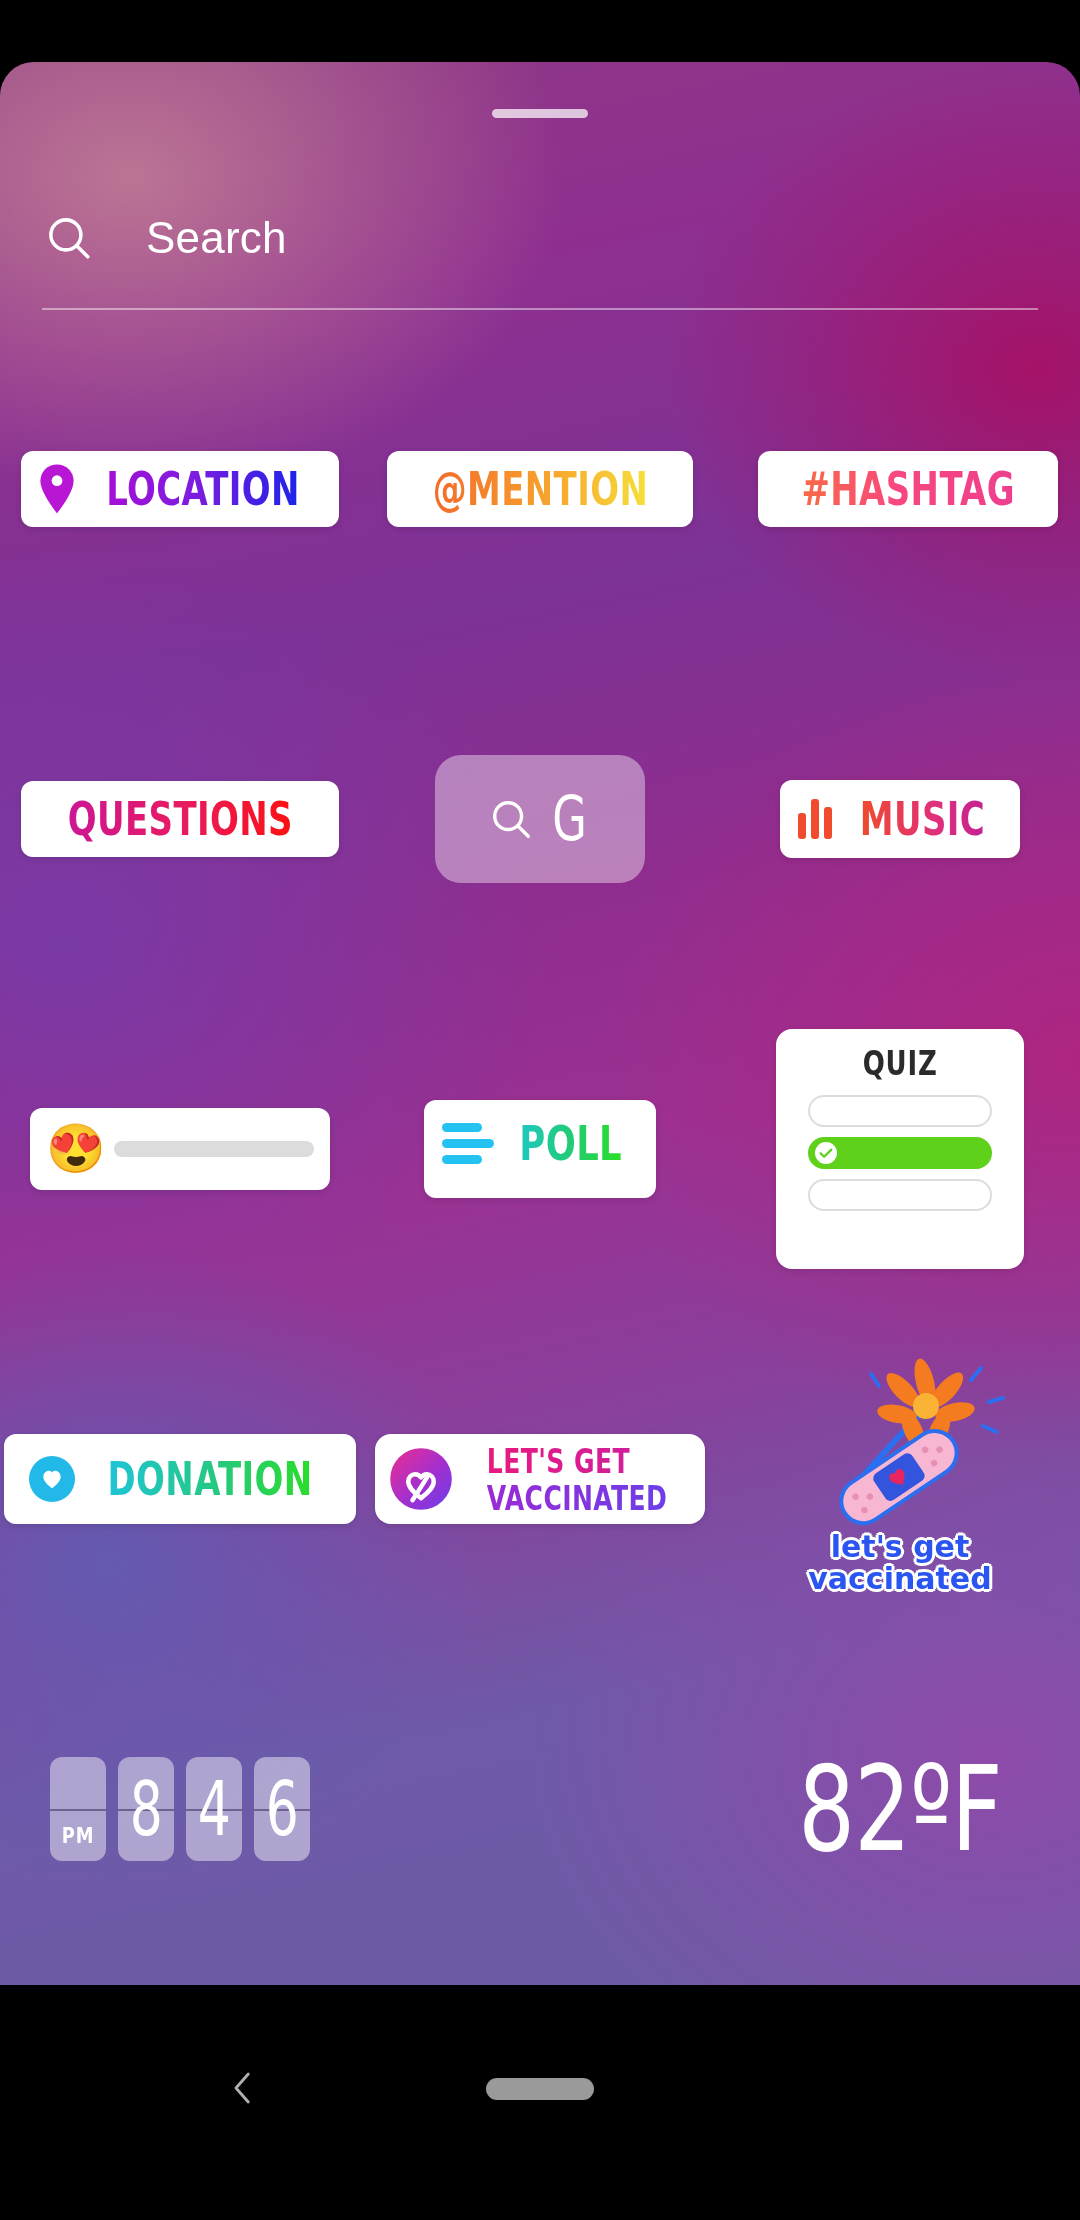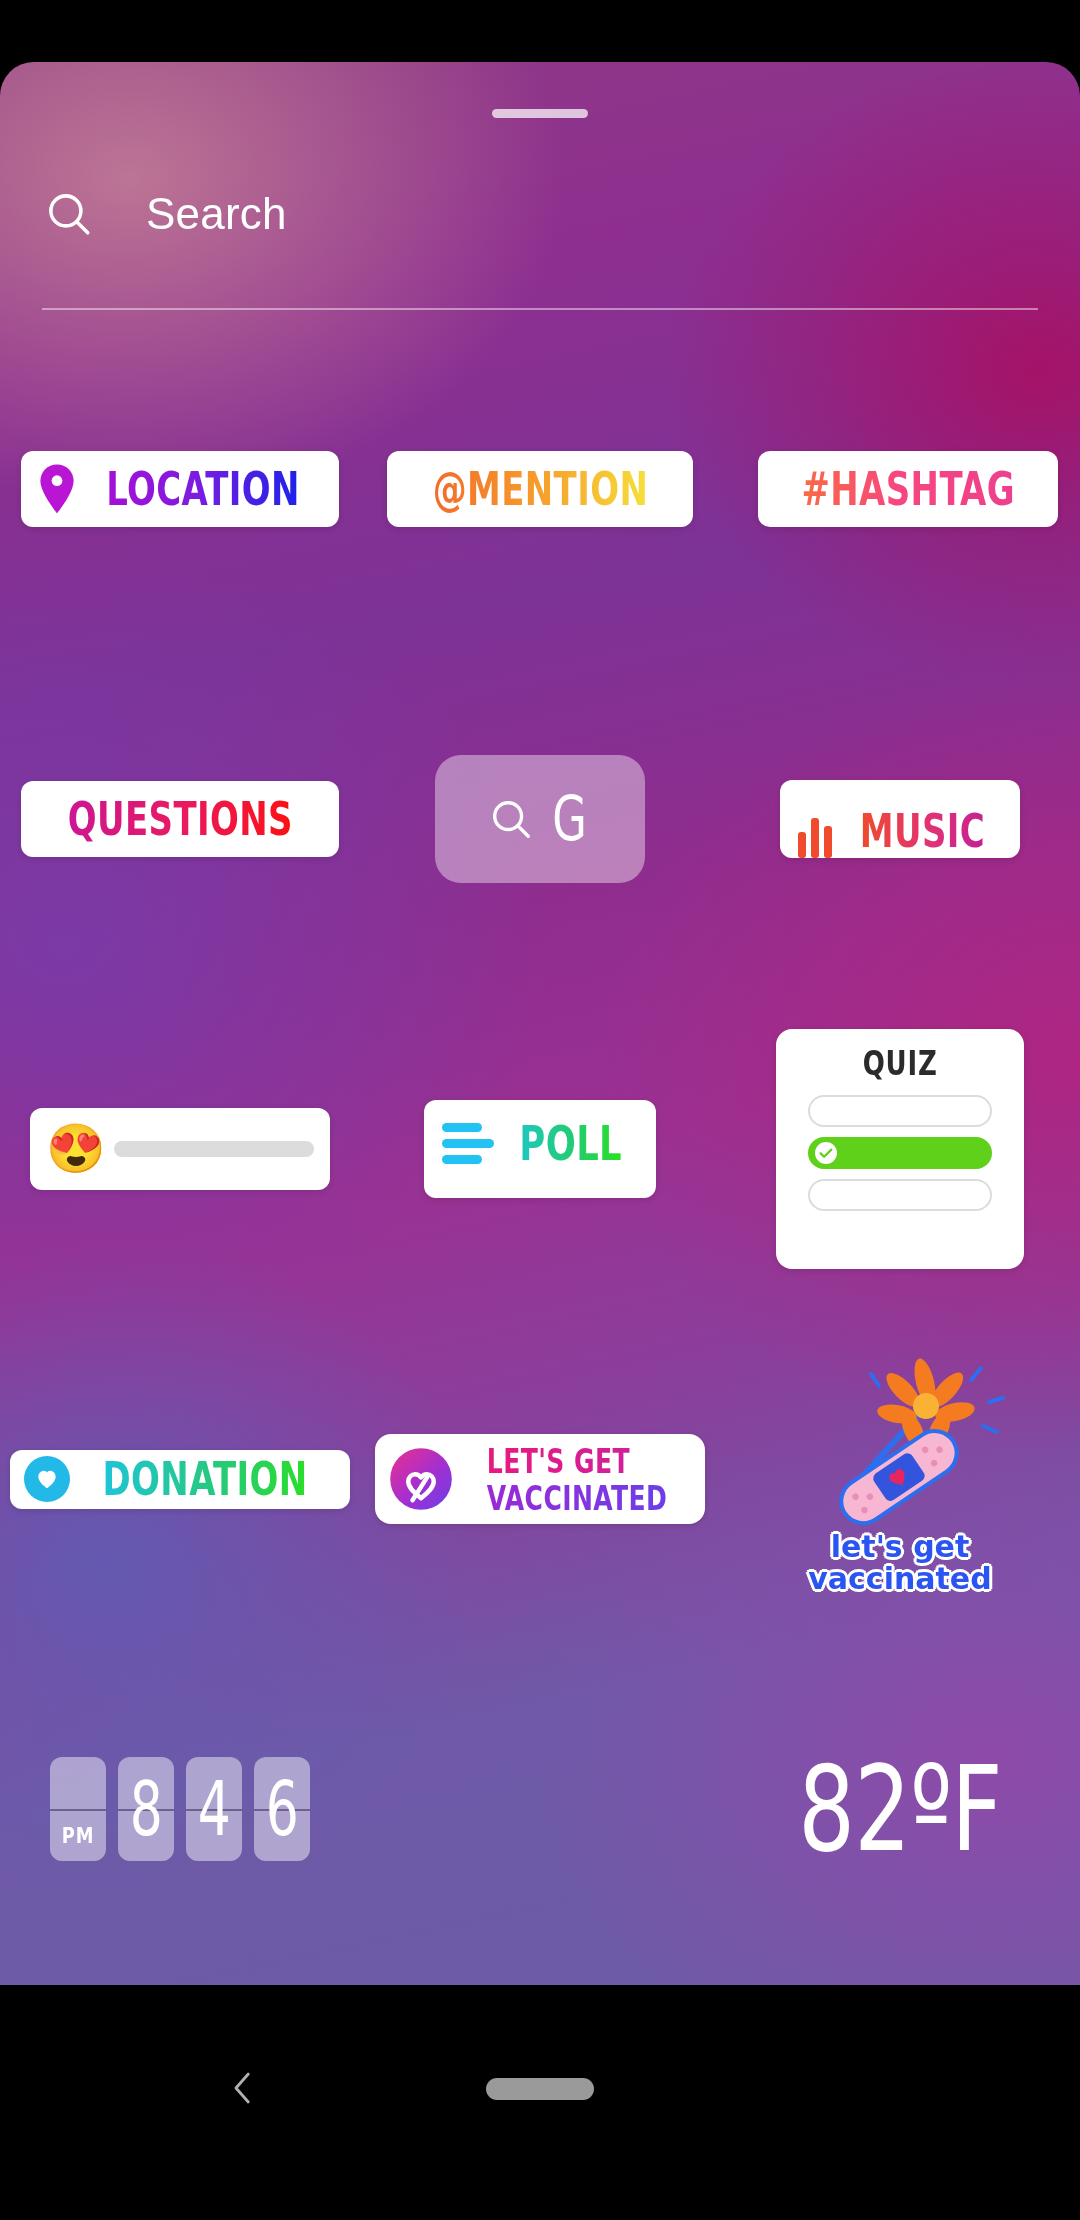--- a/index.html
+++ b/index.html
@@ -20,22 +20,22 @@
         radial-gradient(ellipse 760px 620px at 6%  46%, rgba(120,60,170,.85) 0%,  rgba(120,60,170,0) 64%),
         radial-gradient(ellipse 780px 640px at 100% 52%,rgba(176,36,128,.9) 0%,   rgba(176,36,128,0) 62%),
         radial-gradient(ellipse 620px 520px at 10% 78%, rgba(96,92,178,.9) 0%,    rgba(96,92,178,0) 62%),
         radial-gradient(ellipse 720px 560px at 92% 88%, rgba(150,70,170,.8) 0%,   rgba(150,70,170,0) 64%),
         linear-gradient(168deg,#8e3a84 0%,#8e2f90 14%,#7d3296 30%,#8f2d8e 44%,#9a3193 56%,#8a3f9c 68%,#6e5aa8 82%,#6d5ba6 100%);
   }
   .handle{position:absolute;left:50%;transform:translateX(-50%);top:47px;
           width:96px;height:9px;border-radius:6px;background:rgba(255,255,255,.72);}
 
   
-  .search-row{position:absolute;left:42px;top:127px;width:996px;height:74px;
-              display:flex;}
+  .search-row{position:absolute;left:42px;top:139px;width:996px;height:74px;
+              display:flex;align-items:center;}
   .search-icon{width:50px;height:50px;flex:0 0 auto;margin-left:2px;}
   .search-text{margin-left:52px;color:#ffffff;font-size:44px;letter-spacing:.2px;}
   .search-underline{position:absolute;left:42px;top:246px;width:996px;height:2px;
                     background:rgba(255,255,255,.45);}
 
   
   .grid{position:absolute;left:0;top:262px;width:1080px;}
   .row{position:relative;height:330px;}
   .cell{position:absolute;top:0;width:360px;height:330px;
         display:flex;align-items:center;justify-content:center;}
@@ -68,21 +68,21 @@
 
   
   .s-gif{width:210px;height:128px;border-radius:26px;background:rgba(255,255,255,.40);
          display:flex;align-items:center;justify-content:center;gap:14px;}
   .gif-mag{width:46px;height:46px;}
   .gif-g{color:#fff;font-size:62px;font-weight:400;line-height:1;
          font-family:"DejaVu Sans Condensed","Liberation Sans Narrow","Liberation Sans",sans-serif;
          transform:scaleX(.8);}
 
   
-  .s-music{height:78px;padding:0 22px 0 18px;align-items:flex-end;}
+  .s-music{height:78px;padding:0 22px 0 18px;}
   .eq{display:flex;align-items:flex-end;gap:5px;height:40px;margin-right:14px;}
   .eq i{display:block;width:8px;border-radius:3px;background:#ef4b2c;}
   .t-music{font-size:46px;background-image:linear-gradient(90deg,#ef4b2c 0%,#e0307a 60%,#c32193 100%);}
 
   
   .s-slider{width:268px;height:82px;padding:0 16px;justify-content:flex-start;}
   .emoji{font-size:48px;line-height:1;margin-right:2px;}
   .slider-track{flex:1;height:16px;border-radius:9px;background:#dcdcdc;margin-left:6px;}
 
   
@@ -98,21 +98,21 @@
   .quiz-title{font-size:34px;font-weight:700;color:#2b2b2b;letter-spacing:1px;
               font-family:"DejaVu Sans Condensed","Liberation Sans Narrow","Liberation Sans",sans-serif;
               transform:scaleX(.85);margin-bottom:12px;}
   .quiz-opt{width:184px;height:32px;border-radius:17px;border:2px solid #dcdcdc;
             background:#fff;margin-bottom:10px;box-sizing:border-box;}
   .quiz-opt.correct{background:#5fd11a;border-color:#5fd11a;display:flex;align-items:center;}
   .quiz-check{width:22px;height:22px;border-radius:50%;background:#fff;margin-left:5px;
               display:flex;align-items:center;justify-content:center;}
 
   
-  .s-donation{height:59px;padding:0 20px 0 14px;}
+  .s-donation{height:90px;padding:0 20px 0 25px;}
   .don-badge{width:46px;height:46px;border-radius:50%;background:#22b8e8;
              display:flex;align-items:center;justify-content:center;margin-right:10px;flex:0 0 auto;}
   .t-donation{font-size:46px;background-image:linear-gradient(90deg,#1fc4d8 0%,#26c97c 55%,#2ade29 100%);}
 
   
   .s-vaxpill{height:90px;padding:0 18px 0 12px;border-radius:16px;}
   .vax-logo{width:68px;height:68px;margin-right:12px;flex:0 0 auto;}
   .vax-lines{display:flex;flex-direction:column;line-height:1;}
   .t-vax1{font-size:34px;background-image:linear-gradient(90deg,#e8197f 0%,#cb21a2 100%);}
   .t-vax2{font-size:34px;background-image:linear-gradient(90deg,#9b2ad4 0%,#6c3fe8 100%);margin-top:3px;}

